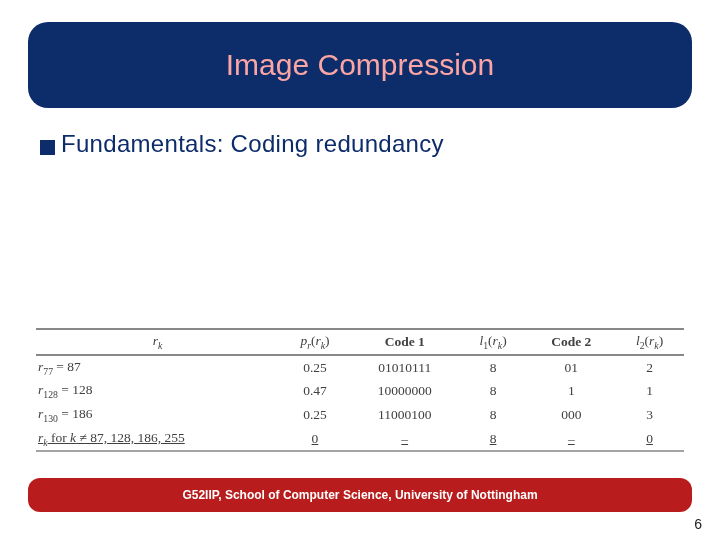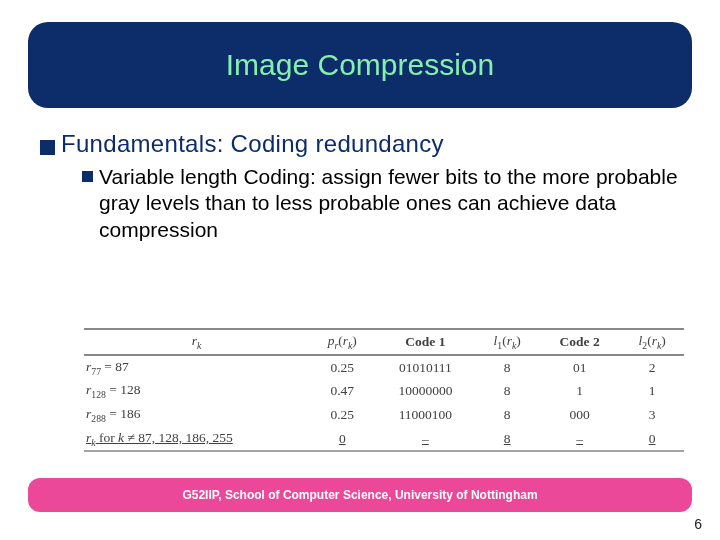--- a/index.html
+++ b/index.html
@@ -18,21 +18,21 @@
     right: 28px;
     height: 86px;
     background: #0d2c6a;
     border-radius: 20px;
     display: flex;
     align-items: center;
     justify-content: center;
   }
   .title-text {
     font-size: 30px;
-    color: #86efac;
+    color: #fca5a5;
     font-family: Verdana, sans-serif;
   }
   .content {
     position: absolute;
     top: 130px;
     left: 40px;
     right: 40px;
   }
   .lvl1 {
     display: flex;
@@ -80,21 +80,20 @@
     right: 36px;
     display: flex;
     gap: 10px;
     font-family: "Times New Roman", serif;
   }
   table {
     border-collapse: collapse;
     font-size: 13.5px;
     color: #414141;
     flex: 1;
-    margin-left: 48px;
   }
   th, td {
     padding: 3px 10px;
     text-align: center;
     font-weight: normal;
   }
   th {
     border-bottom: 2px solid #888;
   }
   td.row-label {
@@ -123,21 +122,21 @@
   .side-caption .label {
     font-weight: bold;
     color: #3a4a7a;
   }
   .footer-bar {
     position: absolute;
     bottom: 28px;
     left: 28px;
     right: 28px;
     height: 34px;
-    background: #ec4899;
+    background: #b91c1c;
     border-radius: 12px;
     display: flex;
     align-items: center;
     justify-content: center;
   }
   .footer-text {
     font-size: 12px;
     color: #fff;
     font-weight: bold;
     font-family: Verdana, sans-serif;
@@ -157,24 +156,20 @@
 <body>
 
 <div class="title-bar">
   <div class="title-text">Image Compression</div>
 </div>
 
 <div class="content">
   <div class="lvl1">
     <div class="bullet-sq"></div>
     <div class="lvl1-text">Fundamentals: Coding redundancy</div>
-  </div>
-  <div class="lvl2">
-    <div class="bullet-sq-sm"></div>
-    <div class="lvl2-text">Variable length Coding: assign fewer bits to the more probable gray levels than to less probable ones can achieve data compression</div>
   </div>
 </div>
 
 <div class="table-wrap">
   <table>
     <thead>
       <tr>
         <th class="row-label-h"><span class="ital">r</span><span class="sub ital">k</span></th>
         <th><span class="ital">p<span class="sub">r</span></span>(<span class="ital">r<span class="sub">k</span></span>)</th>
         <th><b>Code 1</b></th>
@@ -194,21 +189,21 @@
       </tr>
       <tr>
         <td class="row-label"><span class="ital">r</span><span class="sub">128</span> = 128</td>
         <td>0.47</td>
         <td>10000000</td>
         <td>8</td>
         <td>1</td>
         <td>1</td>
       </tr>
       <tr>
-        <td class="row-label"><span class="ital">r</span><span class="sub">288</span> = 186</td>
+        <td class="row-label"><span class="ital">r</span><span class="sub">130</span> = 186</td>
         <td>0.25</td>
         <td>11000100</td>
         <td>8</td>
         <td>000</td>
         <td>3</td>
       </tr>
       <tr>
         <td class="row-label"><span class="ital">r<span class="sub">k</span></span> for <span class="ital">k</span> ≠ 87, 128, 186, 255</td>
         <td>0</td>
         <td>–</td>

